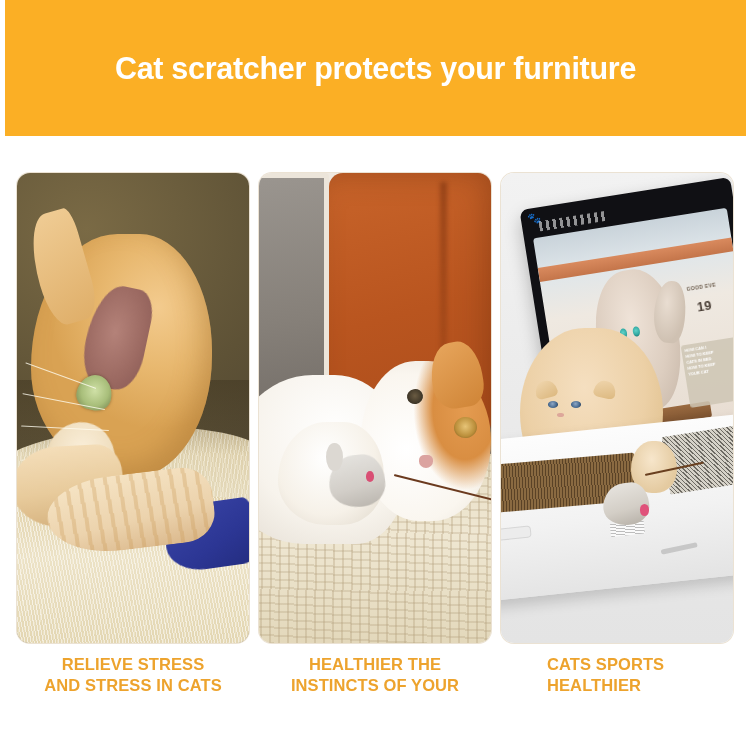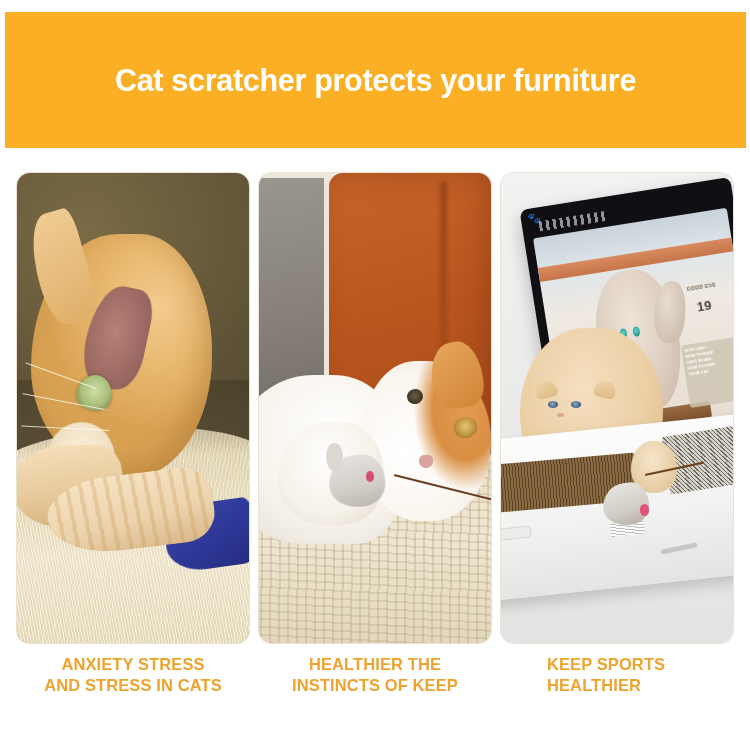--- a/index.html
+++ b/index.html
@@ -12,21 +12,21 @@
     background: #ffffff;
     font-family: "Liberation Sans", sans-serif;
     overflow: hidden;
     position: relative;
   }
 
   
   .header-banner {
     position: absolute;
     left: 5px;
-    top: 12px;
+    top: 0;
     width: 741px;
     height: 136px;
     background: #fbaf25;
     display: flex;
     flex-direction: column;
     align-items: center;
     justify-content: center;
   }
   .header-line {
     color: #ffffff;
@@ -840,24 +840,24 @@
       <div class="p3-mouse-tail"></div>
       <div class="p3-mouse"></div>
       <div class="p3-mouse-nose"></div>
     </div>
   </div>
 
 </div>
 
 <div class="caption-row">
   <div class="caption caption-1">
-    <span class="cap-line">ANXIETY STRESS</span>
+    <span class="cap-line">RELIEVE STRESS</span>
     <span class="cap-line">AND STRESS IN CATS</span>
   </div>
   <div class="caption caption-2">
     <span class="cap-line">HEALTHIER THE</span>
-    <span class="cap-line">INSTINCTS OF KEEP</span>
+    <span class="cap-line">INSTINCTS OF YOUR</span>
   </div>
   <div class="caption caption-3">
-    <span class="cap-line">KEEP SPORTS</span>
+    <span class="cap-line">CATS SPORTS</span>
     <span class="cap-line">HEALTHIER</span>
   </div>
 </div>
 
 </body></html>

